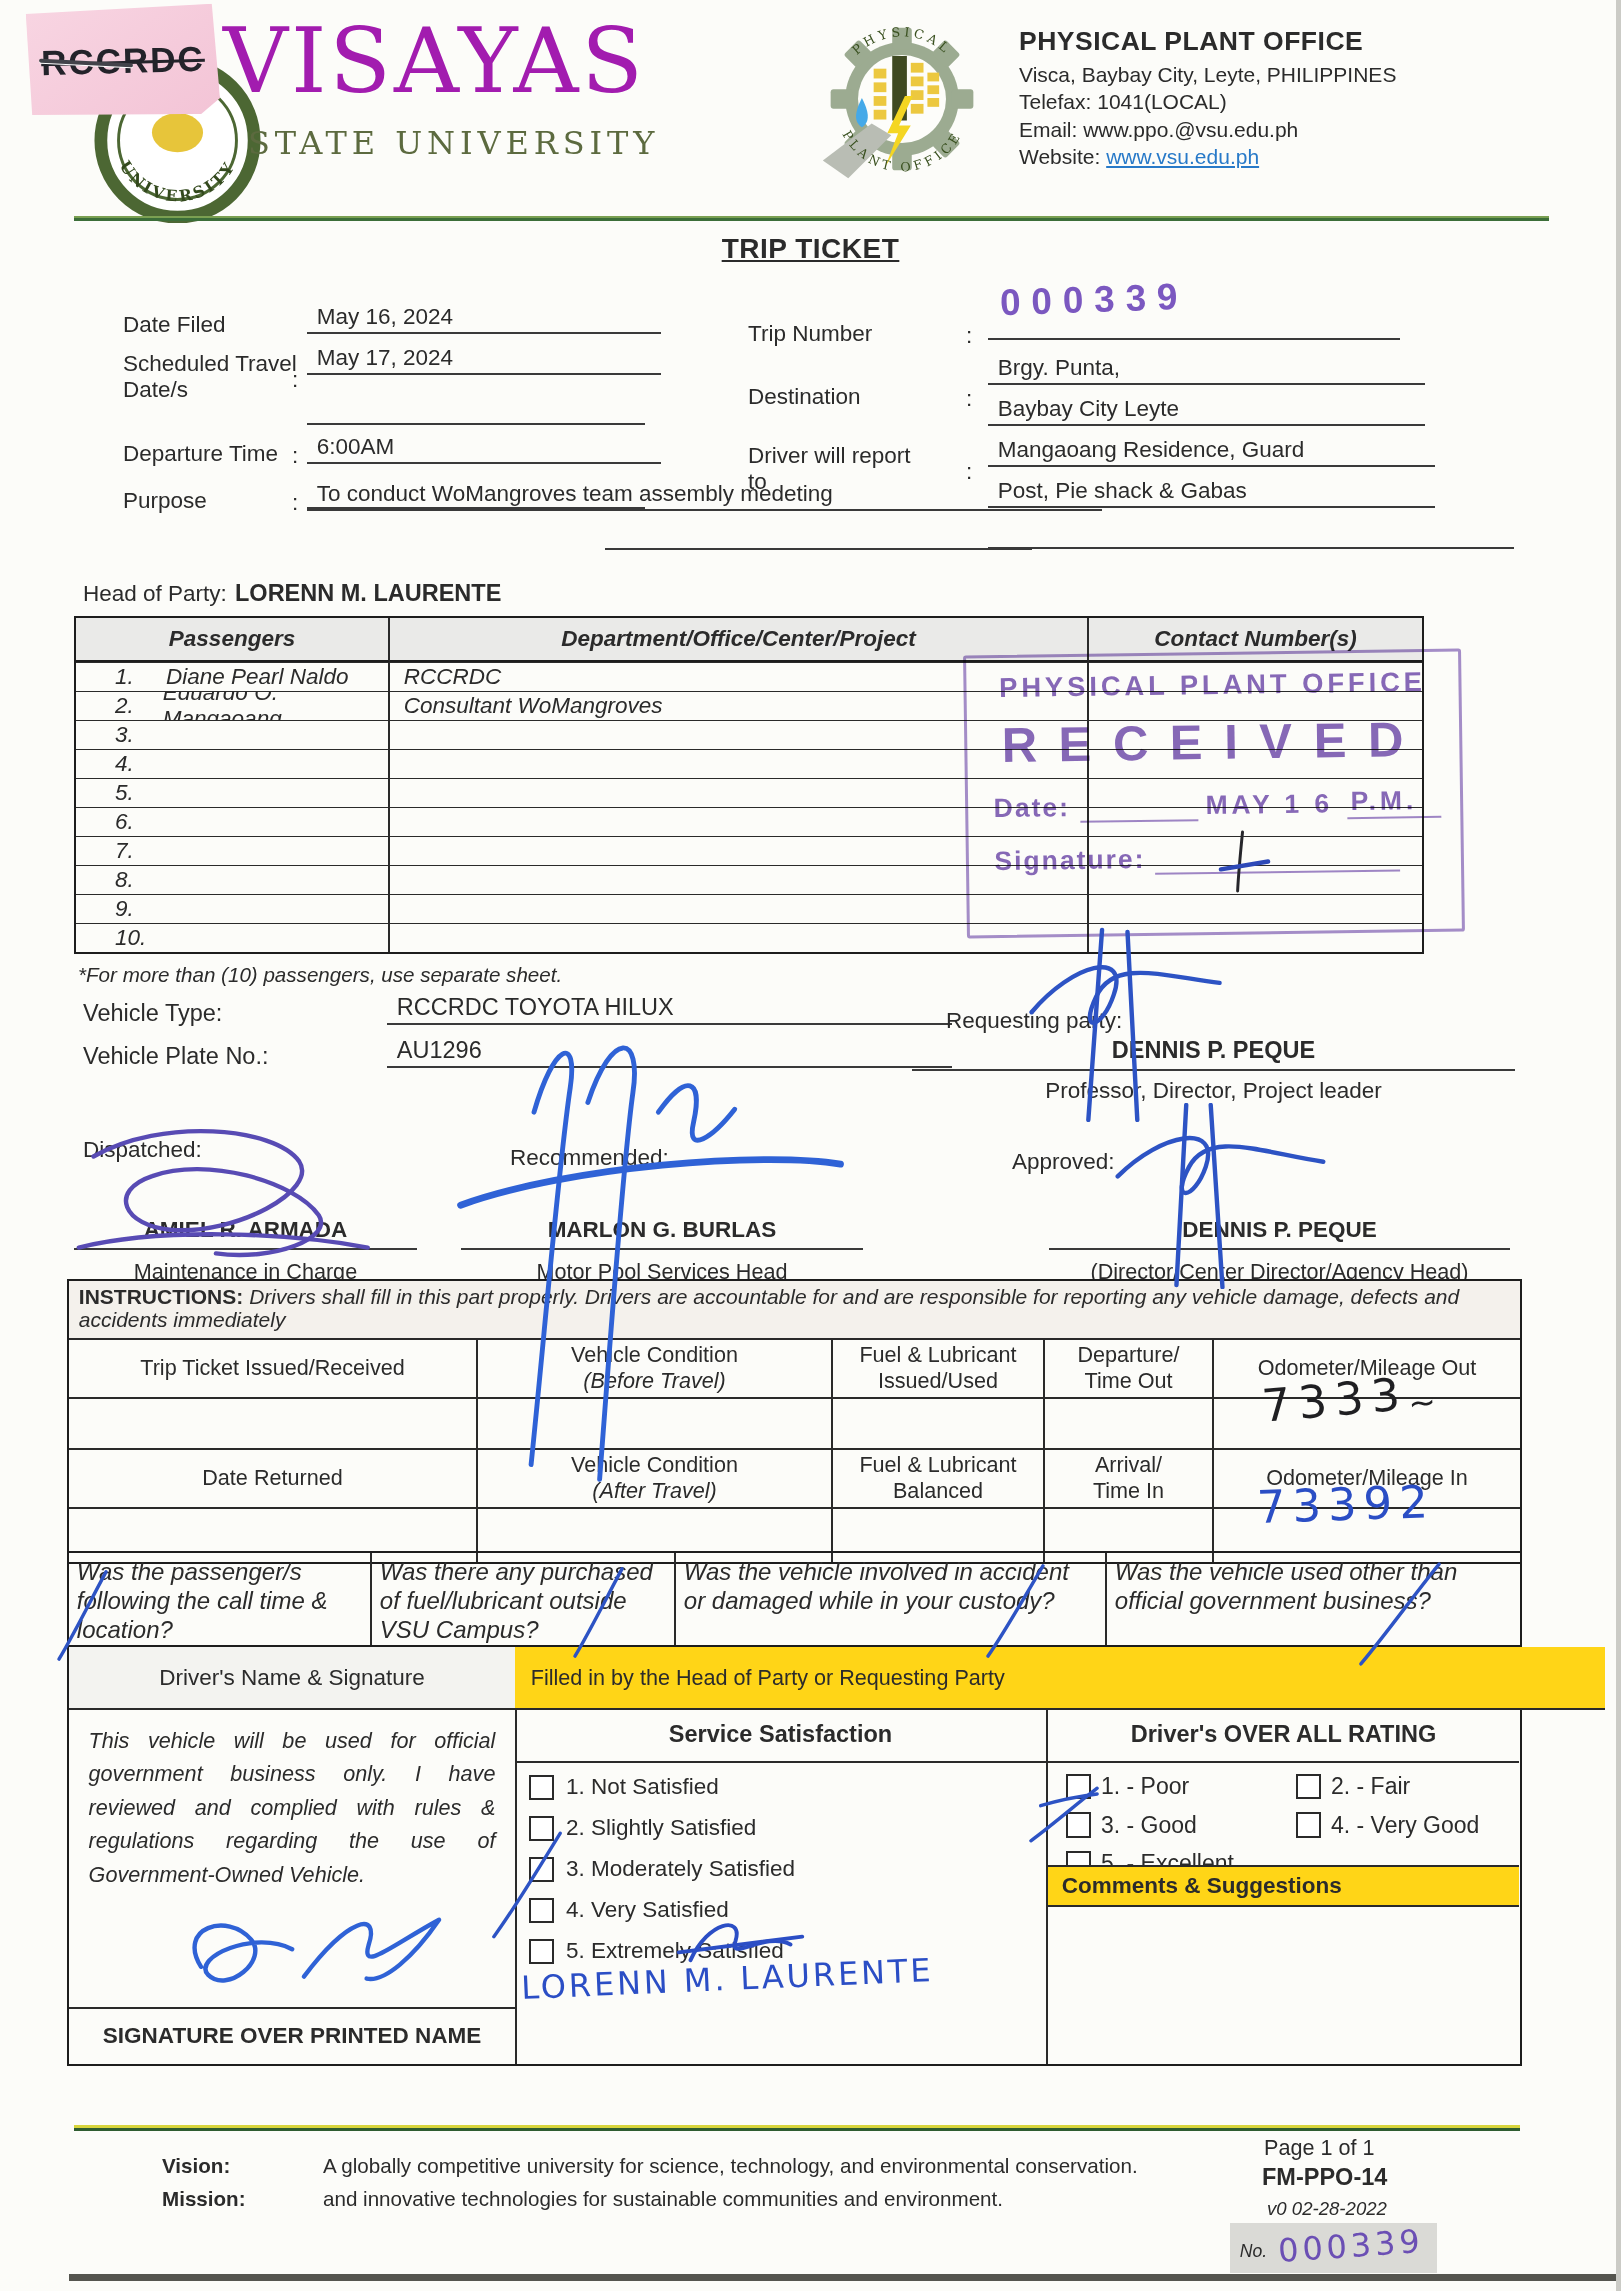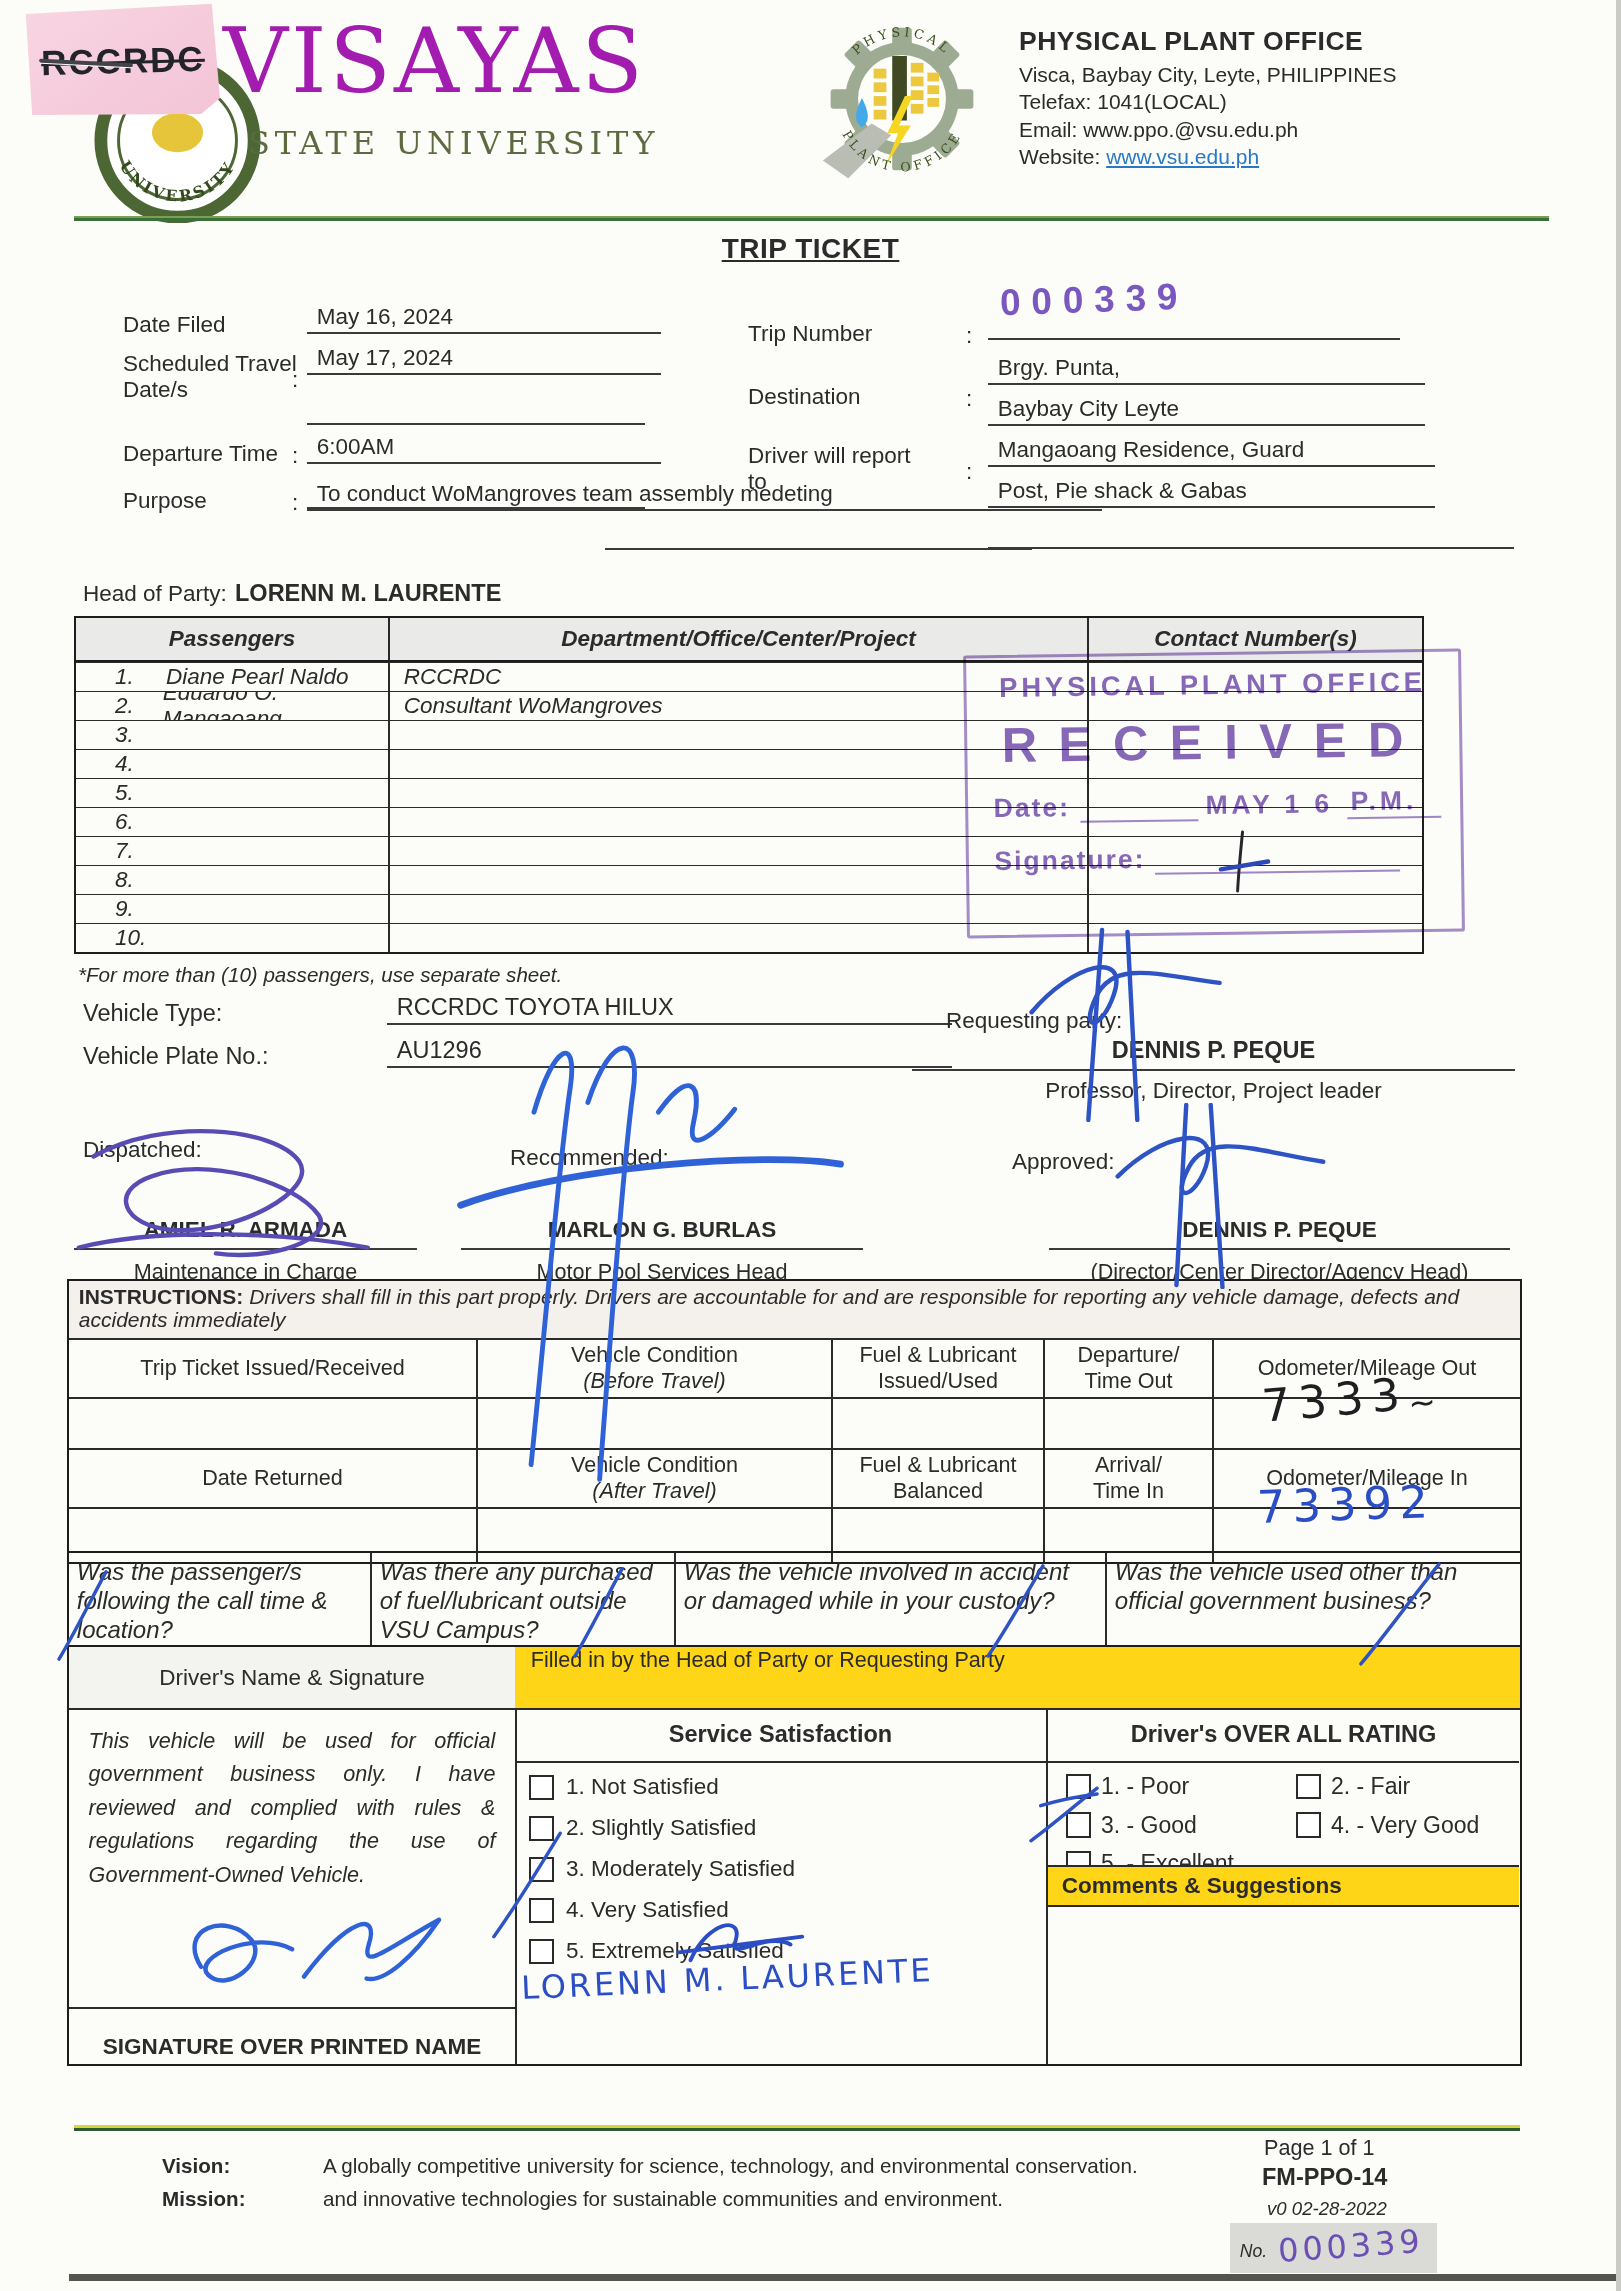--- a/index.html
+++ b/index.html
@@ -474,24 +474,24 @@
     </svg>
   <svg class="abs tick" style="left:1355px;top:1554px;z-index:7;" width="90" height="116" viewBox="0 0 92 118">
       <path d="M6,112 C30,84 66,34 86,10"></path>
     </svg>
 
   <div class="abs btable" style="left:67px;top:1645px;width:1451px;height:417px;">
 
     <div class="abs" style="left:0;top:0;width:446px;height:100%;border-right:2px solid #2a2a2a;">
       <div class="ctr" style="height:61px;background:#f3f3f0;border-bottom:2px solid #2a2a2a;font-size:22.5px;display:flex;align-items:center;justify-content:center;">Driver's Name &amp; Signature</div>
       <div class="pledge">This vehicle will be used for official government business only.  I have reviewed and complied with rules &amp; regulations regarding the use of Government-Owned Vehicle.</div>
-      <div class="abs ctr b" style="left:0;top:360px;width:100%;border-top:2px solid #2a2a2a;font-size:22.5px;padding-top:25px;">SIGNATURE OVER PRINTED NAME</div>
-    </div>
-
-    <div class="abs yellow" style="left:446px;top:0;width:1005px;height:61px;border-bottom:2px solid #2a2a2a;display:flex;align-items:flex-start;">
+      <div class="abs ctr b" style="left:0;top:360px;width:100%;border-top:2px solid #2a2a2a;font-size:22.5px;padding-top:14px;">SIGNATURE OVER PRINTED NAME</div>
+    </div>
+
+    <div class="abs yellow" style="left:446px;top:0;width:1090px;height:61px;border-bottom:2px solid #2a2a2a;display:flex;align-items:center;">
       <span style="font-size:21.6px;padding-left:15.7px;">Filled in by the Head of Party or Requesting Party</span>
     </div>
 
     <div class="abs" style="left:446px;top:61px;width:531px;height:356px;border-right:2px solid #2a2a2a;">
       <div class="sshead" style="height:53px;border-bottom:2px solid #2a2a2a;display:flex;align-items:center;justify-content:center;">Service Satisfaction</div>
       <div style="padding-top:3.9px;">
         <div class="ssitem">
             <span class="cb"></span>
             <span>1.  Not Satisfied</span>
           </div>

